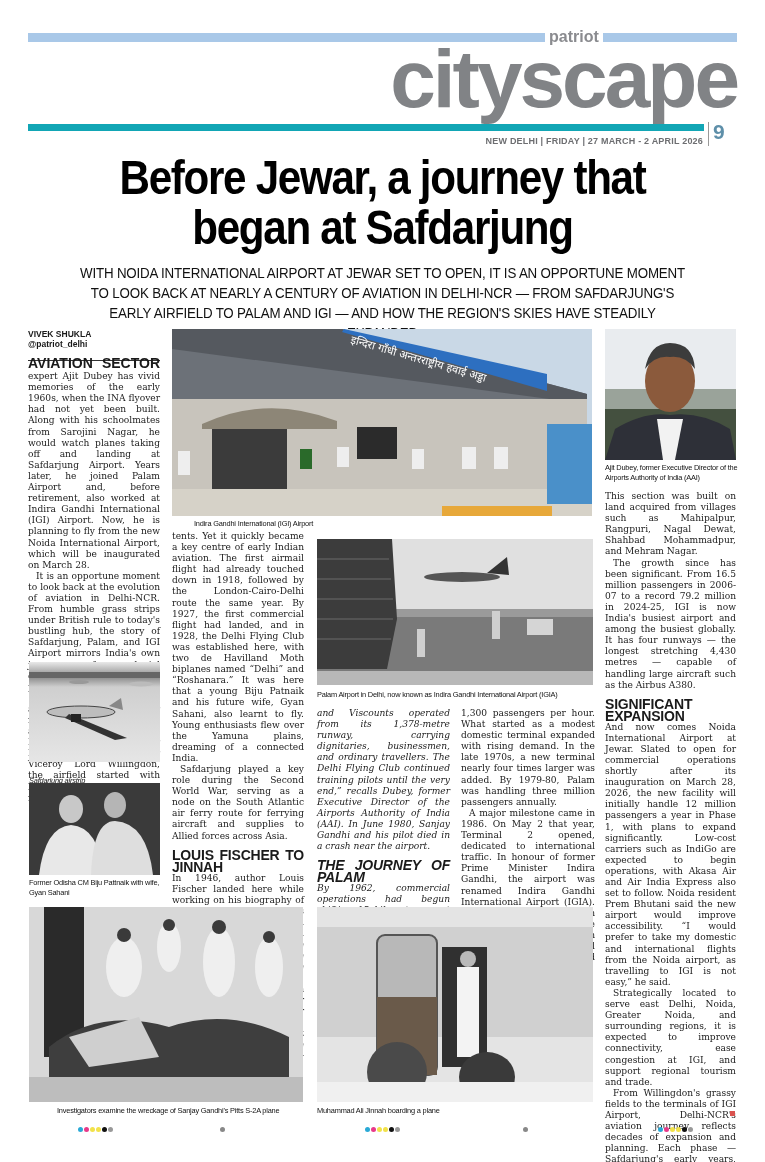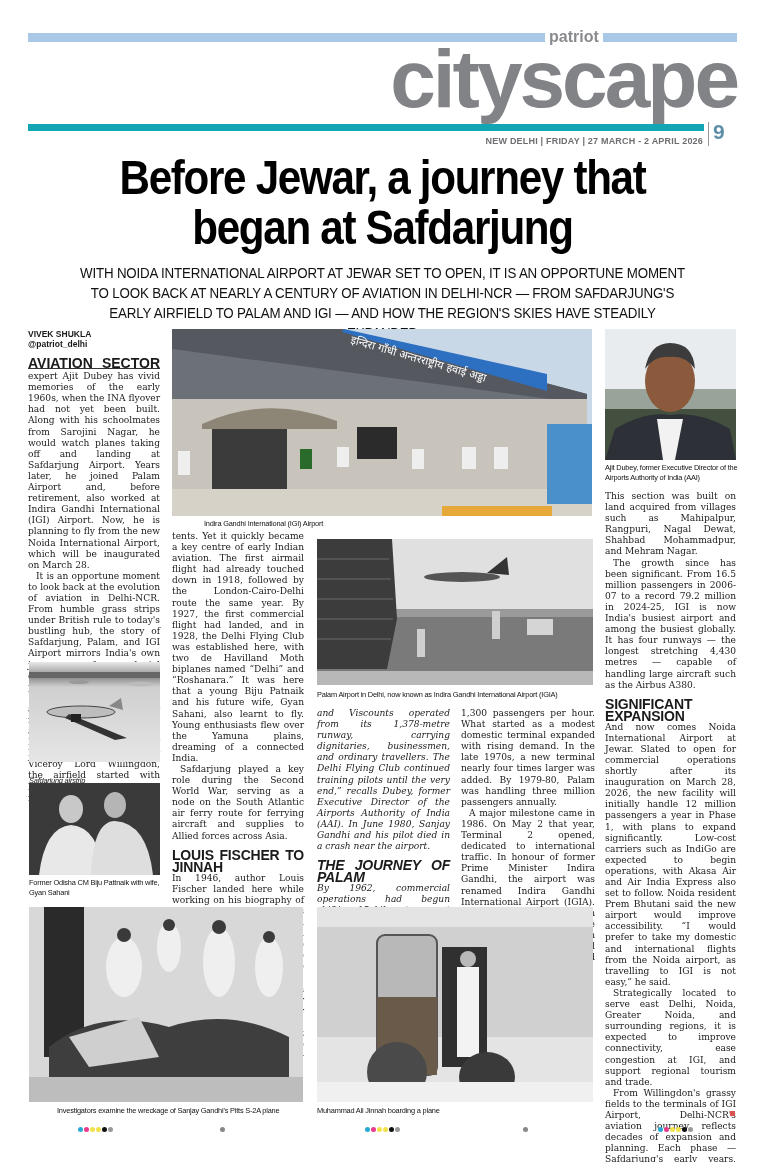--- a/index.html
+++ b/index.html
@@ -19,21 +19,21 @@
   .headline { position: absolute; left: 20px; top: 152px; width: 725px; text-align: center; font-family: "Liberation Sans", sans-serif; font-weight: bold; font-size: 49px; line-height: 50px; letter-spacing: -1.5px; color: #000; transform: scaleX(0.86); }
   .deck { position: absolute; left: 30px; top: 263px; width: 705px; text-align: center; font-family: "Liberation Sans", sans-serif; font-size: 15.5px; line-height: 20px; color: #111; transform: scaleX(0.86); transform-origin: center; letter-spacing: -0.2px; }
 
   
   .col { position: absolute; font-size: 9.1px; line-height: 11.1px; text-align: justify; color: #1a1a1a; }
   .col p { margin: 0; text-indent: 8px; }
   .col p.noindent { text-indent: 0; }
   .subhead { font-family: "Liberation Sans", sans-serif; font-weight: bold; font-size: 14px; letter-spacing: -0.2px; text-transform: uppercase; margin-top: 7px; line-height: 12px; display:block; }
   .lead { font-family: "Liberation Sans", sans-serif; font-weight: bold; font-size: 14px; }
 
-  .byline { position: absolute; left: 28px; top: 329px; width: 132px; border-bottom: 1px solid #333; padding-bottom: 19px; font-family: "Liberation Sans", sans-serif; font-weight: bold; font-size: 8.5px; line-height: 10px; }
+  .byline { position: absolute; left: 28px; top: 329px; width: 132px; border-bottom: 1px solid #333; padding-bottom: 11px; font-family: "Liberation Sans", sans-serif; font-weight: bold; font-size: 8.5px; line-height: 10px; }
 
   .caption { position: absolute; font-family: "Liberation Sans", sans-serif; font-size: 7.4px; line-height: 9.5px; color: #111; letter-spacing: -0.2px; }
 
   .photo { position: absolute; overflow: hidden; }
   .reg { position: absolute; display: flex; gap: 1px; }
   .reg span { width: 5px; height: 5px; border-radius: 50%; display: inline-block; }
 </style>
 </head>
 <body>
 
@@ -114,21 +114,21 @@
       </g>
     <g fill="#eee">
         <rect x="165" y="118" width="12" height="20"></rect>
         <rect x="240" y="120" width="12" height="20"></rect>
         <rect x="290" y="118" width="14" height="22"></rect>
         <rect x="322" y="118" width="14" height="22"></rect>
         <rect x="6" y="122" width="12" height="24"></rect>
       </g>
   </svg>
 </div>
-<div class="caption" style="left:172px; top:519px; width:200px;padding-left:32px;">Indira Gandhi International (IGI) Airport</div>
+<div class="caption" style="left:162px; top:519px; width:200px;padding-left:32px;">Indira Gandhi International (IGI) Airport</div>
 
 <div class="col" style="left:172px; top:531px; width:132px;">
   <p class="noindent">tents. Yet it quickly became a key centre of early Indian aviation. The first airmail flight had already touched down in 1918, followed by the London-Cairo-Delhi route the same year. By 1927, the first commercial flight had landed, and in 1928, the Delhi Flying Club was established here, with two de Havilland Moth biplanes named “Delhi” and “Roshanara.” It was here that a young Biju Patnaik and his future wife, Gyan Sahani, also learnt to fly. Young enthusiasts flew over the Yamuna plains, dreaming of a connected India.</p>
   <p>Safdarjung played a key role during the Second World War, serving as a node on the South Atlantic air ferry route for ferrying aircraft and supplies to Allied forces across Asia.</p>
   <span class="subhead">LOUIS FISCHER TO JINNAH</span>
   <p class="noindent">In 1946, author Louis Fischer landed here while working on his biography of Mahatma Gandhi. From this airport, Muhammad Ali Jinnah departed for Karachi on August 7, 1947, to take charge of the new nation he had helped create. The mortal remains of B.R. Ambedkar were also flown from here to Mumbai for the last rites on December 6, 1956.</p>
   <p>“For over two decades, it remained Delhi's sole civilian gateway. Propeller-driven Dakotas</p>
 </div>
 
 <div class="photo" style="left:317px; top:539px; width:276px; height:146px;">

